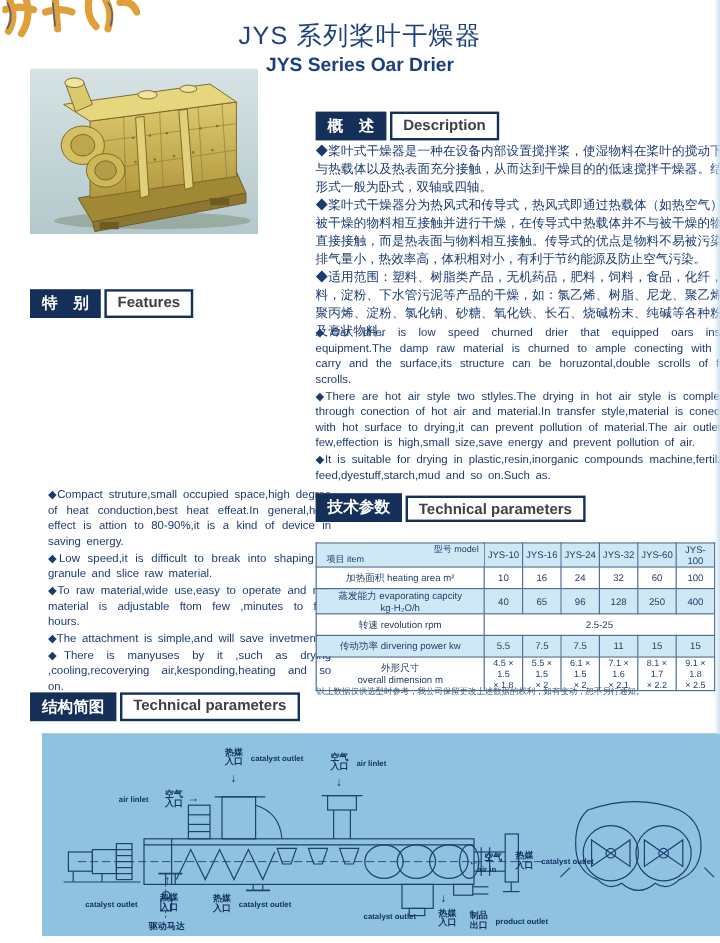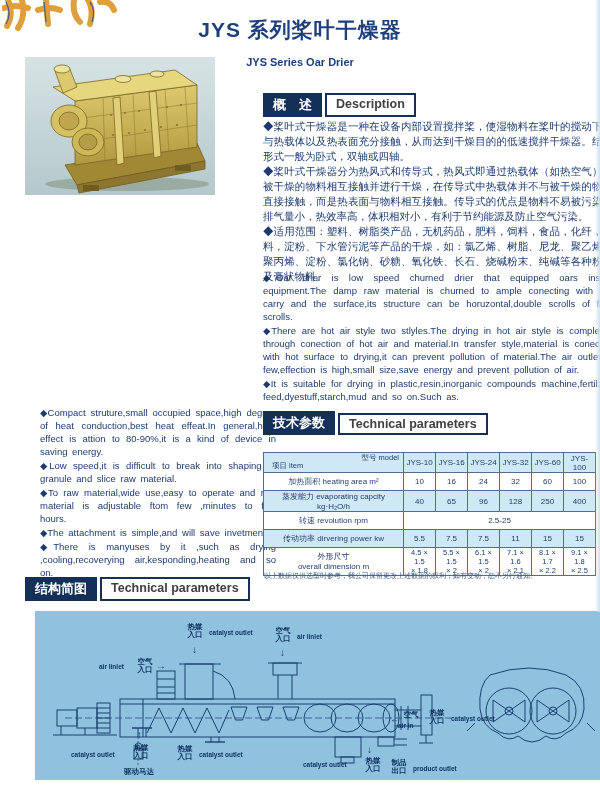--- a/index.html
+++ b/index.html
@@ -2,22 +2,22 @@
 <html><head>
 <meta charset="utf-8">
 <style>
   * { margin:0; padding:0; box-sizing:border-box; }
   html,body { background:#e8e8e8; }
   body { font-family:"Liberation Sans", sans-serif; }
   #page { position:relative; width:600px; height:786px; background:#ffffff; overflow:hidden; margin:0 auto; }
 
   
   .title-wrap { position:absolute; top:16px; left:0; width:600px; text-align:center; color:#1d3f7e; }
-  .title-zh { font-size:21px; font-weight:bold; letter-spacing:1px; }
-  .title-en { font-size:11px; font-weight:bold; margin-top:12px; }
+  .title-zh { font-size:21px; font-weight:normal; letter-spacing:1px; }
+  .title-en { font-size:16px; font-weight:bold; margin-top:2px; }
 
   
   .decor { position:absolute; top:0; left:2px; width:115px; height:32px; }
 
   
   .photo { position:absolute; top:57px; left:25px; width:190px; height:138px; }
 
   
   .sec-head { position:absolute; display:inline-flex; align-items:stretch; }
   .sec-head .zh { background:#142f58; color:#ffffff; font-size:13px; font-weight:bold;
@@ -155,20 +155,24 @@
     <p>◆桨叶式干燥器是一种在设备内部设置搅拌桨，使湿物料在桨叶的搅动下，与热载体以及热表面充分接触，从而达到干燥目的的低速搅拌干燥器。结构形式一般为卧式，双轴或四轴。</p>
     <p>◆桨叶式干燥器分为热风式和传导式，热风式即通过热载体（如热空气）与被干燥的物料相互接触并进行干燥，在传导式中热载体并不与被干燥的物料直接接触，而是热表面与物料相互接触。传导式的优点是物料不易被污染，排气量小，热效率高，体积相对小，有利于节约能源及防止空气污染。</p>
     <p>◆适用范围：塑料、树脂类产品，无机药品，肥料，饲料，食品，化纤，染料，淀粉、下水管污泥等产品的干燥，如：氯乙烯、树脂、尼龙、聚乙烯、聚丙烯、淀粉、氯化钠、砂糖、氧化铁、长石、烧碱粉末、纯碱等各种粉粒及膏状物料。</p>
   </div>
   <div class="en-text desc-en">
     <p>◆Oar drier is low speed churned drier that equipped oars inside equipment.The damp raw material is churned to ample conecting with hot carry and the surface,its structure can be horuzontal,double scrolls of fore scrolls.</p>
     <p>◆There are hot air style two stlyles.The drying in hot air style is completed through conection of hot air and material.In transfer style,material is conected with hot surface to drying,it can prevent pollution of material.The air outlet is few,effection is high,small size,save energy and prevent pollution of air.</p>
     <p>◆It is suitable for drying in plastic,resin,inorganic compounds machine,fertilzer, feed,dyestuff,starch,mud and so on.Such as.</p>
   </div>
 
+  <div class="sec-head" style="top:241px; left:25px;">
+    <span class="zh">特　别</span>
+    <span class="en">Features</span>
+  </div>
   <div class="en-text features-en">
     <p>◆Compact struture,small occupied space,high degree of heat conduction,best heat effeat.In general,heat effect is attion to 80-90%,it is a kind of device in saving energy.</p>
     <p>◆Low speed,it is difficult to break into shaping of granule and slice raw material.</p>
     <p>◆To raw material,wide use,easy to operate and raw material is adjustable ftom few ,minutes to few hours.</p>
     <p>◆The attachment is simple,and will save invetment.</p>
     <p>◆There is manyuses by it ,such as drying ,cooling,recoverying air,kesponding,heating and so on.</p>
   </div>
 
   <div class="sec-head" style="top:411px; left:263px;align-items:flex-end;">
     <span class="zh">技术参数</span>

